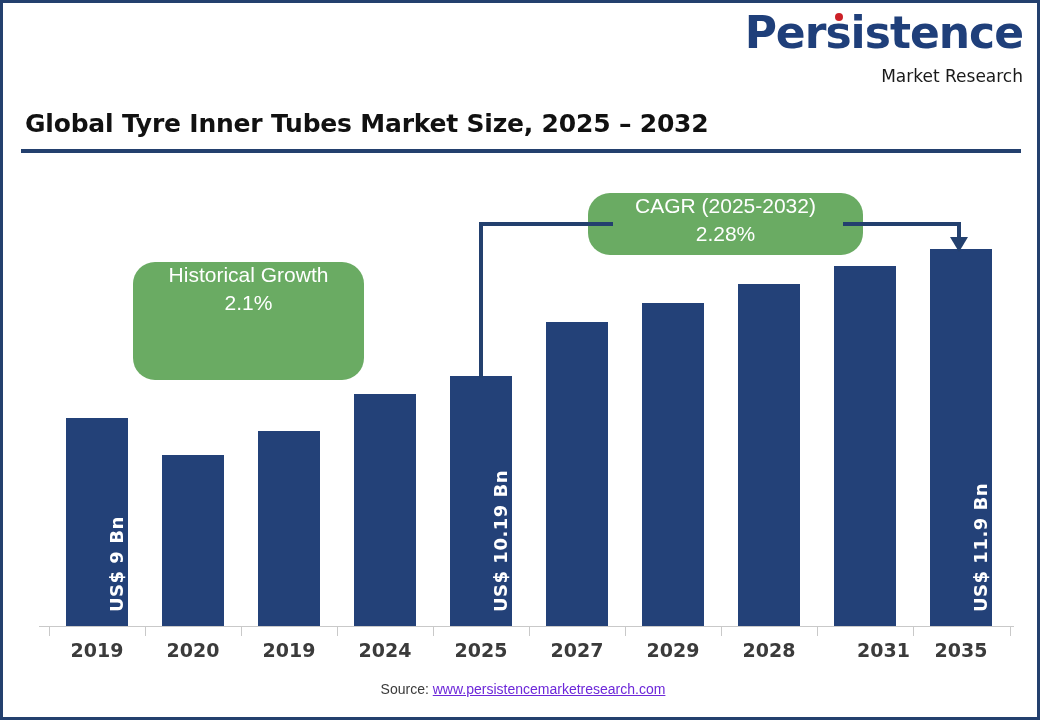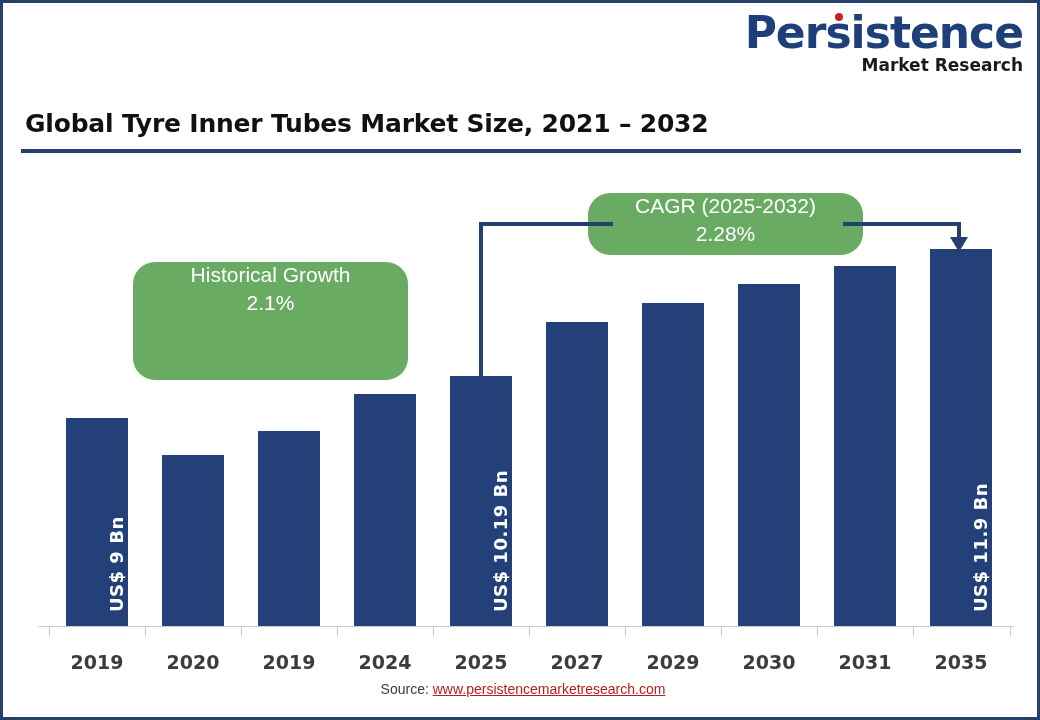--- a/index.html
+++ b/index.html
@@ -34,25 +34,25 @@
     display:inline-block;
   }
   .logo-dot{
     position:absolute;
     width:8px;height:8px;border-radius:50%;
     background:#cc2027;
     top:2px; left:90px;
   }
   .logo-sub{
     font-family:"DejaVu Sans", sans-serif;
-    font-weight:bold;
+    font-weight:normal;
     font-size:17px;
     color:#1a1a1a;
     letter-spacing:0px;
-    margin-top:2px;
+    margin-top:13px;
   }
 
   
   .title{
     position:absolute;
     left:22px; top:106px;
     font-family:"DejaVu Sans", sans-serif;
     font-weight:bold;
     font-size:25px;
     color:#111111;
@@ -88,21 +88,20 @@
     letter-spacing:0.5px;
   }
   .xlabel{
     position:absolute;
     text-align:center;
     font-family:"DejaVu Sans", sans-serif;
     font-weight:bold;
     font-size:19px;
     color:#3b3b3b;
     top:636px;
-    margin-top:12px;
   }
   .axis-line{
     position:absolute;
     left:36px; top:623px;
     width:975px; height:1px;
     background:#c9c9c9;
   }
   .tick{
     position:absolute;
     top:623px; width:1px; height:10px;
@@ -119,21 +118,21 @@
     font-family:"Liberation Sans", sans-serif;
     display:flex;
     flex-direction:column;
     justify-content:flex-start;
     align-items:center;
     line-height:1.25;
   }
   .callout .c-line{ font-size:21px; font-weight:normal; }
   .callout .c-val{ font-size:21px; font-weight:normal; margin-top:2px;}
 
-  .hist-callout{ left:130px; top:259px; width:275px; height:118px; }
+  .hist-callout{ left:130px; top:259px; width:231px; height:118px; }
   .cagr-callout{ left:585px; top:190px; width:275px; height:62px; }
 
   
   .conn{ position:absolute; background:#23406e; }
   .arrow-head{
     position:absolute;
     width:0;height:0;
     border-left:9px solid transparent;
     border-right:9px solid transparent;
     border-top:15px solid #23406e;
@@ -142,38 +141,38 @@
   
   .source{
     position:absolute;
     left:0; top:678px; width:1040px;
     text-align:center;
     font-family:"Liberation Sans", sans-serif;
     font-size:14px;
     color:#3b3b3b;
   }
   .source a{
-    color:#b91c1c;
+    color:#6d28d9;
     text-align:right;
   }
 </style>
 </head>
 <body>
 
 <div id="page">
 
   <div class="logo">
     <div class="logo-main">
       <span>Persistence</span>
       <span class="logo-dot"></span>
     </div>
     <div class="logo-sub">Market Research</div>
   </div>
 
-  <div class="title">Global Tyre Inner Tubes Market Size, 2021 – 2032</div>
+  <div class="title">Global Tyre Inner Tubes Market Size, 2025 – 2032</div>
   <div class="title-rule"></div>
 
   <div id="plot">
       <div class="axis-line"></div>
       <div class="bar" style="left: 63px; top: 415px; width: 62px; height: 208px;"></div>
       <div class="bar-label" style="left: 103px; top: 609px;">US$ 9 Bn</div>
       <div class="tick" style="left: 46px;"></div>
       <div class="xlabel" style="left: 49px; width: 90px;">2019</div>
       <div class="bar" style="left: 159px; top: 452px; width: 62px; height: 171px;"></div>
       <div class="tick" style="left: 142px;"></div>
@@ -189,24 +188,24 @@
       <div class="tick" style="left: 430px;"></div>
       <div class="xlabel" style="left: 433px; width: 90px;">2025</div>
       <div class="bar" style="left: 543px; top: 319px; width: 62px; height: 304px;"></div>
       <div class="tick" style="left: 526px;"></div>
       <div class="xlabel" style="left: 529px; width: 90px;">2027</div>
       <div class="bar" style="left: 639px; top: 300px; width: 62px; height: 323px;"></div>
       <div class="tick" style="left: 622px;"></div>
       <div class="xlabel" style="left: 625px; width: 90px;">2029</div>
       <div class="bar" style="left: 735px; top: 281px; width: 62px; height: 342px;"></div>
       <div class="tick" style="left: 718px;"></div>
-      <div class="xlabel" style="left: 721px; width: 90px;">2030</div>
+      <div class="xlabel" style="left: 721px; width: 90px;">2028</div>
       <div class="bar" style="left: 831px; top: 263px; width: 62px; height: 360px;"></div>
       <div class="tick" style="left: 814px;"></div>
-      <div class="xlabel" style="left: 817px; width: 90px;">2031</div>
+      <div class="xlabel" style="left: 817px; width: 90px; text-align: right;">2031</div>
       <div class="bar" style="left: 927px; top: 246px; width: 62px; height: 377px;"></div>
       <div class="bar-label" style="left: 967px; top: 609px;">US$ 11.9 Bn</div>
       <div class="tick" style="left: 910px;"></div>
       <div class="xlabel" style="left: 913px; width: 90px;">2035</div>
       <div class="tick" style="left: 1007px;"></div>
     </div>
 
   <div class="callout hist-callout">
     <div class="c-line">Historical Growth</div>
     <div class="c-val">2.1%</div>

